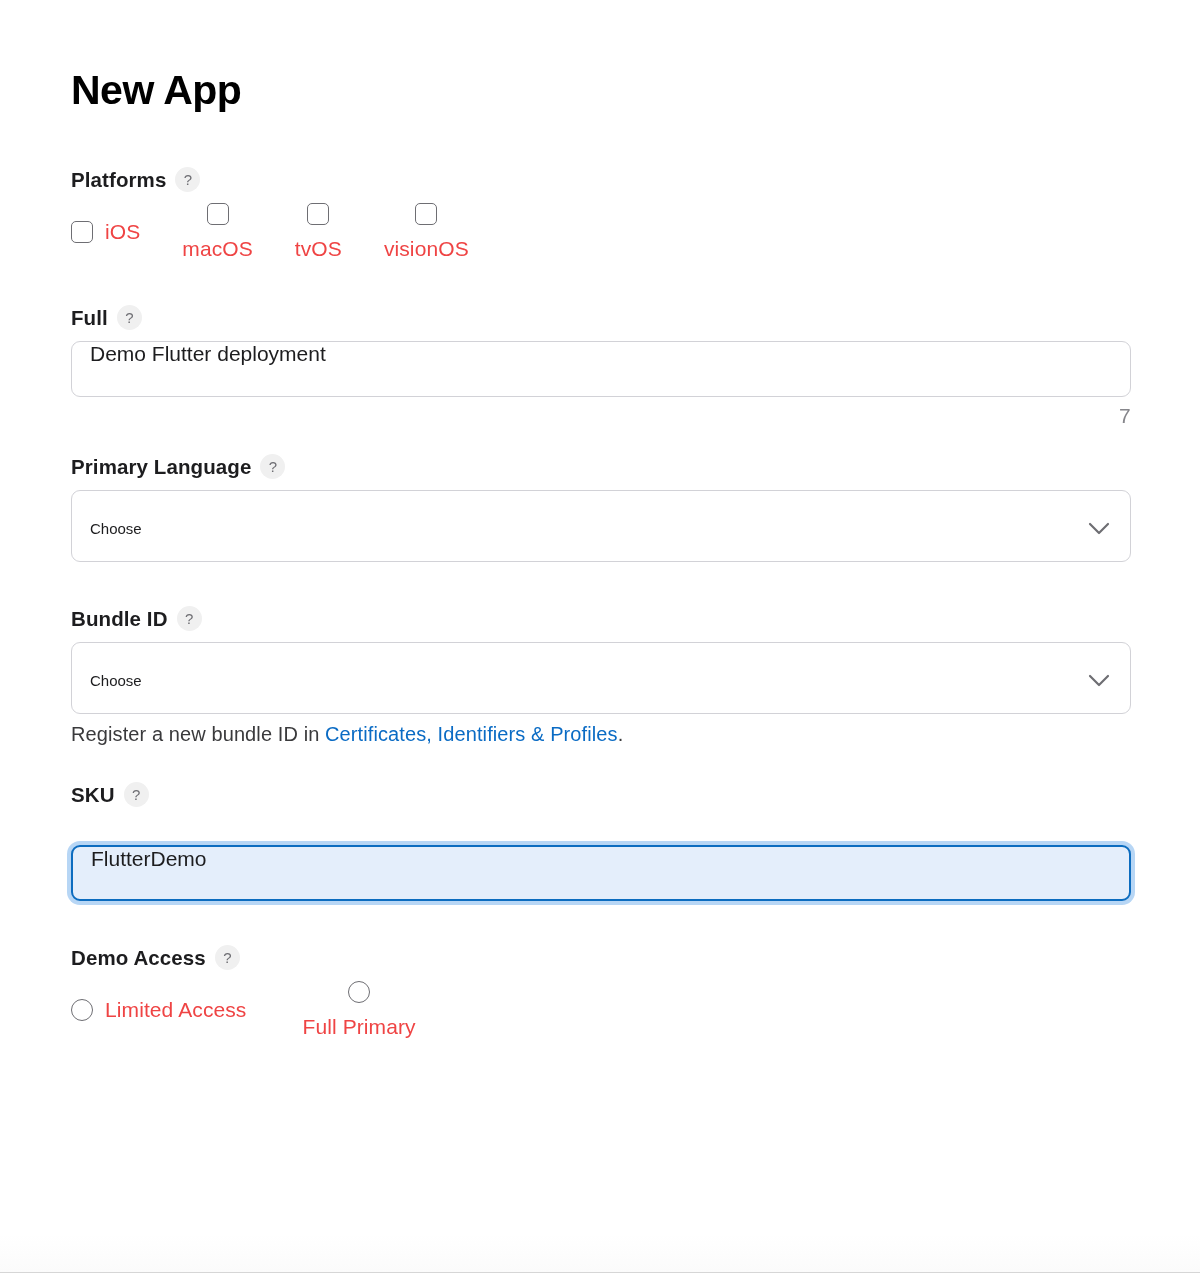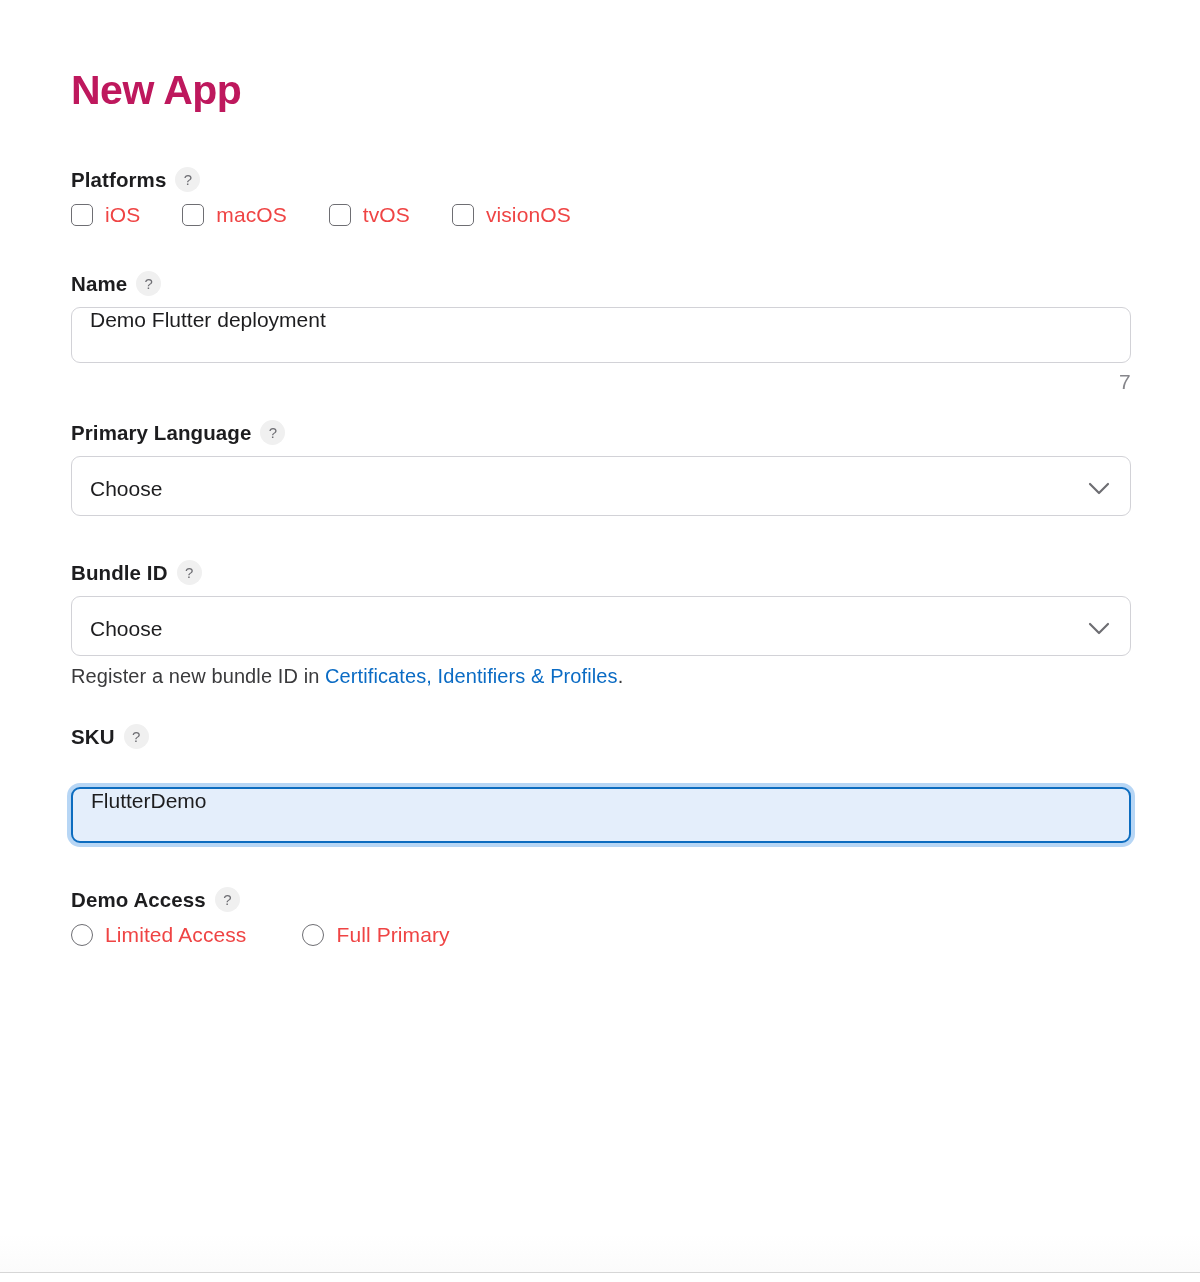--- a/index.html
+++ b/index.html
@@ -39,21 +39,21 @@
   .inner {
     padding: 70px 70px 0 71px;
   }
 
   .page-title {
     font-size: 41px;
     font-weight: 700;
     letter-spacing: -0.5px;
     line-height: 1;
     margin: 0 0 56px 0;
-    color: #be185d;
+    color: #000000;
   }
 
   .field-group { margin-bottom: 0; }
 
   .field-label-row {
     display: flex;
     align-items: center;
     gap: 9px;
     margin-bottom: 11px;
   }
@@ -87,21 +87,21 @@
     align-items: center;
     gap: 0;
   }
   .option {
     display: flex;
     align-items: center;
     gap: 12px;
     cursor: pointer;
     user-select: none;
   }
-  .option + .option { margin-left: 42px; }
+  .option + .option { margin-left: 42px; flex-direction: column; }
 
   .cbx {
     width: 22px;
     height: 22px;
     border: 1.6px solid #6e6e73;
     border-radius: 5px;
     background: #fff;
     flex: none;
   }
   .rdo {
@@ -145,29 +145,29 @@
     text-align: right;
     font-size: 21px;
     color: #86868b;
     margin-top: 7px;
     letter-spacing: 0.3px;
   }
 
   
   .select-box {
     width: 1060px;
-    height: 60px;
+    height: 72px;
     border: 1.3px solid #d2d2d7;
     border-radius: 9px;
     background: #ffffff;
     display: flex;
     align-items: center;
     justify-content: space-between;
     padding: 5px 18px 0 18px;
-    font-size: 21px;
+    font-size: 15px;
     color: #1d1d1f;
     cursor: pointer;
   }
   .chevron { display: flex; align-items: center; padding-right: 2px; }
 
   .helper-text {
     font-size: 20px;
     color: #3a3a3c;
     margin-top: 9px;
     letter-spacing: 0.1px;
@@ -239,21 +239,21 @@
           <span class="cbx"></span>
           <span class="option-label">visionOS</span>
         </label>
       </div>
     </div>
 
     <div class="gap-lg"></div>
 
     <div class="field-group">
       <div class="field-label-row">
-        <span class="field-label">Name</span>
+        <span class="field-label">Full</span>
         <span class="help-badge">?</span>
       </div>
       <div class="input-box">
         <span>Demo Flutter deployment</span>
       </div>
       <div class="counter">7</div>
     </div>
 
     <div class="gap-sm"></div>
 

